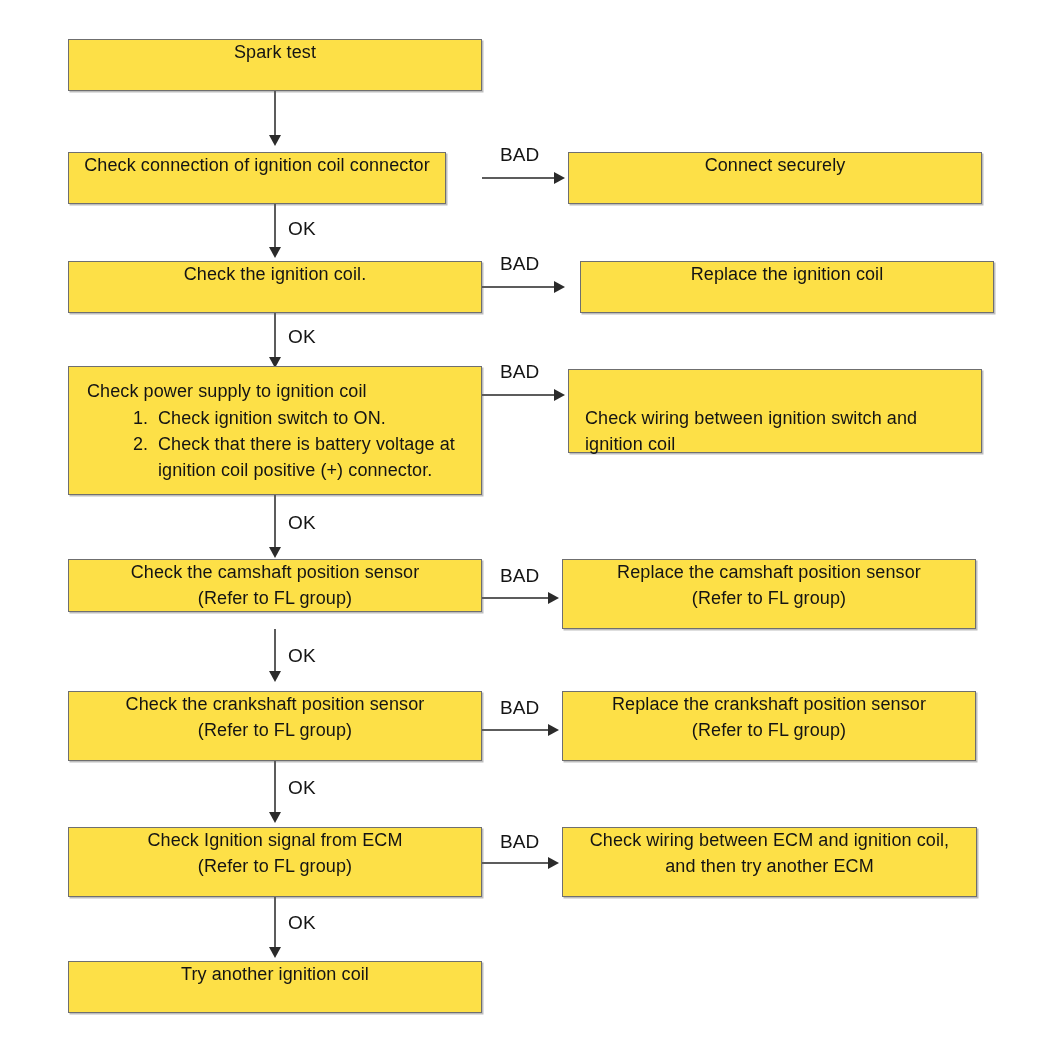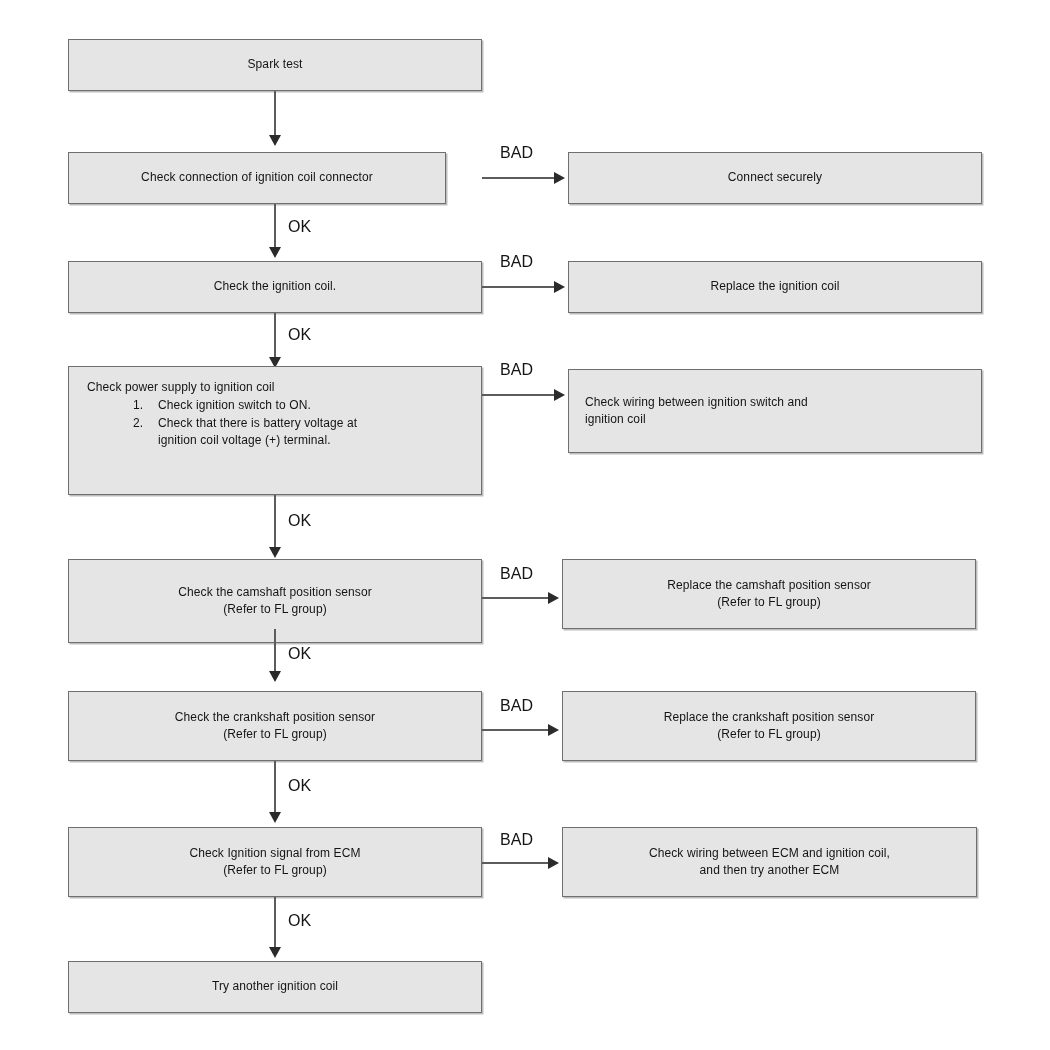--- a/index.html
+++ b/index.html
@@ -14,41 +14,41 @@
   #canvas {
     position: relative;
     width: 1050px;
     height: 1050px;
     background: #ffffff;
     overflow: hidden;
   }
   .node {
     position: absolute;
     box-sizing: border-box;
-    background: #e5e5e5;
+    background: #fde047;
     border: 1.5px solid #6f6f6f;
     box-shadow: 1.5px 1.5px 0 0 #bdbdbd;
     display: flex;
-    align-items: center;
     justify-content: center;
-    font-size: 12px;
+    font-size: 18px;
     line-height: 1.42;
     color: #141414;
     letter-spacing: 0.1px;
   }
   .node .txt {
     width: 100%;
     text-align: center;
     padding: 0 10px;
     box-sizing: border-box;
     white-space: pre-line;
   }
   .node.align-left .txt {
     text-align: left;
     padding-left: 16px;
+    margin-top: 36px;
   }
   
   .node.listnode {
     display: block;
     padding: 12px 8px 10px 18px;
   }
   .listnode .lead {
     text-align: left;
     margin: 0 0 1px 0;
   }
@@ -90,21 +90,21 @@
   .arrow-right {
     position: absolute;
     width: 0;
     height: 0;
     border-top: 6.5px solid transparent;
     border-bottom: 6.5px solid transparent;
     border-left: 11px solid #2b2b2b;
   }
   .elabel {
     position: absolute;
-    font-size: 16px;
+    font-size: 19px;
     color: #141414;
     white-space: nowrap;
     letter-spacing: 0.1px;
   }
 </style>
 </head>
 <body>
 
 <div id="canvas">
 
@@ -132,57 +132,57 @@
   <div class="elabel" style="left:288px; top:218px;">OK</div>
 
   <div class="node" style="left:68px; top:261px; width:414px; height:52px;">
     <span class="txt">Check the ignition coil.</span>
   </div>
 
   <div class="hline" style="left:482px; top:286px; width:74px;"></div>
   <div class="arrow-right" style="left:554px; top:280.5px;"></div>
   <div class="elabel" style="left:500px; top:253px;">BAD</div>
 
-  <div class="node" style="left:568px; top:261px; width:414px; height:52px;">
+  <div class="node" style="left:580px; top:261px; width:414px; height:52px;">
     <span class="txt">Replace the ignition coil</span>
   </div>
 
   <div class="vline" style="left:274px; top:313px; height:49px;"></div>
   <div class="arrow-down" style="left:268.5px; top:357px;"></div>
   <div class="elabel" style="left:288px; top:326px;">OK</div>
 
   <div class="node listnode" style="left:68px; top:366px; width:414px; height:129px;">
     <div class="lead">Check power supply to ignition coil</div>
     <ol>
       <li>
         <span class="num">1.</span>
         <span>Check ignition switch to ON.</span>
       </li>
       <li>
         <span class="num">2.</span>
         <span style="white-space:pre-line; display:inline-block;">Check that there is battery voltage at
-ignition coil voltage (+) terminal.</span>
+ignition coil positive (+) connector.</span>
       </li>
     </ol>
   </div>
 
   <div class="hline" style="left:482px; top:394px; width:74px;"></div>
   <div class="arrow-right" style="left:554px; top:388.5px;"></div>
   <div class="elabel" style="left:500px; top:361px;">BAD</div>
 
   <div class="node align-left" style="left:568px; top:369px; width:414px; height:84px;">
     <span class="txt">Check wiring between ignition switch and
 ignition coil</span>
   </div>
 
   <div class="vline" style="left:274px; top:495px; height:56px;"></div>
   <div class="arrow-down" style="left:268.5px; top:547px;"></div>
   <div class="elabel" style="left:288px; top:512px;">OK</div>
 
-  <div class="node" style="left:68px; top:559px; width:414px; height:84px;">
+  <div class="node" style="left:68px; top:559px; width:414px; height:53px;">
     <span class="txt">Check the camshaft position sensor
 (Refer to FL group)</span>
   </div>
 
   <div class="hline" style="left:482px; top:597px; width:68px;"></div>
   <div class="arrow-right" style="left:548px; top:591.5px;"></div>
   <div class="elabel" style="left:500px; top:565px;">BAD</div>
 
   <div class="node" style="left:562px; top:559px; width:414px; height:70px;">
     <span class="txt">Replace the camshaft position sensor

